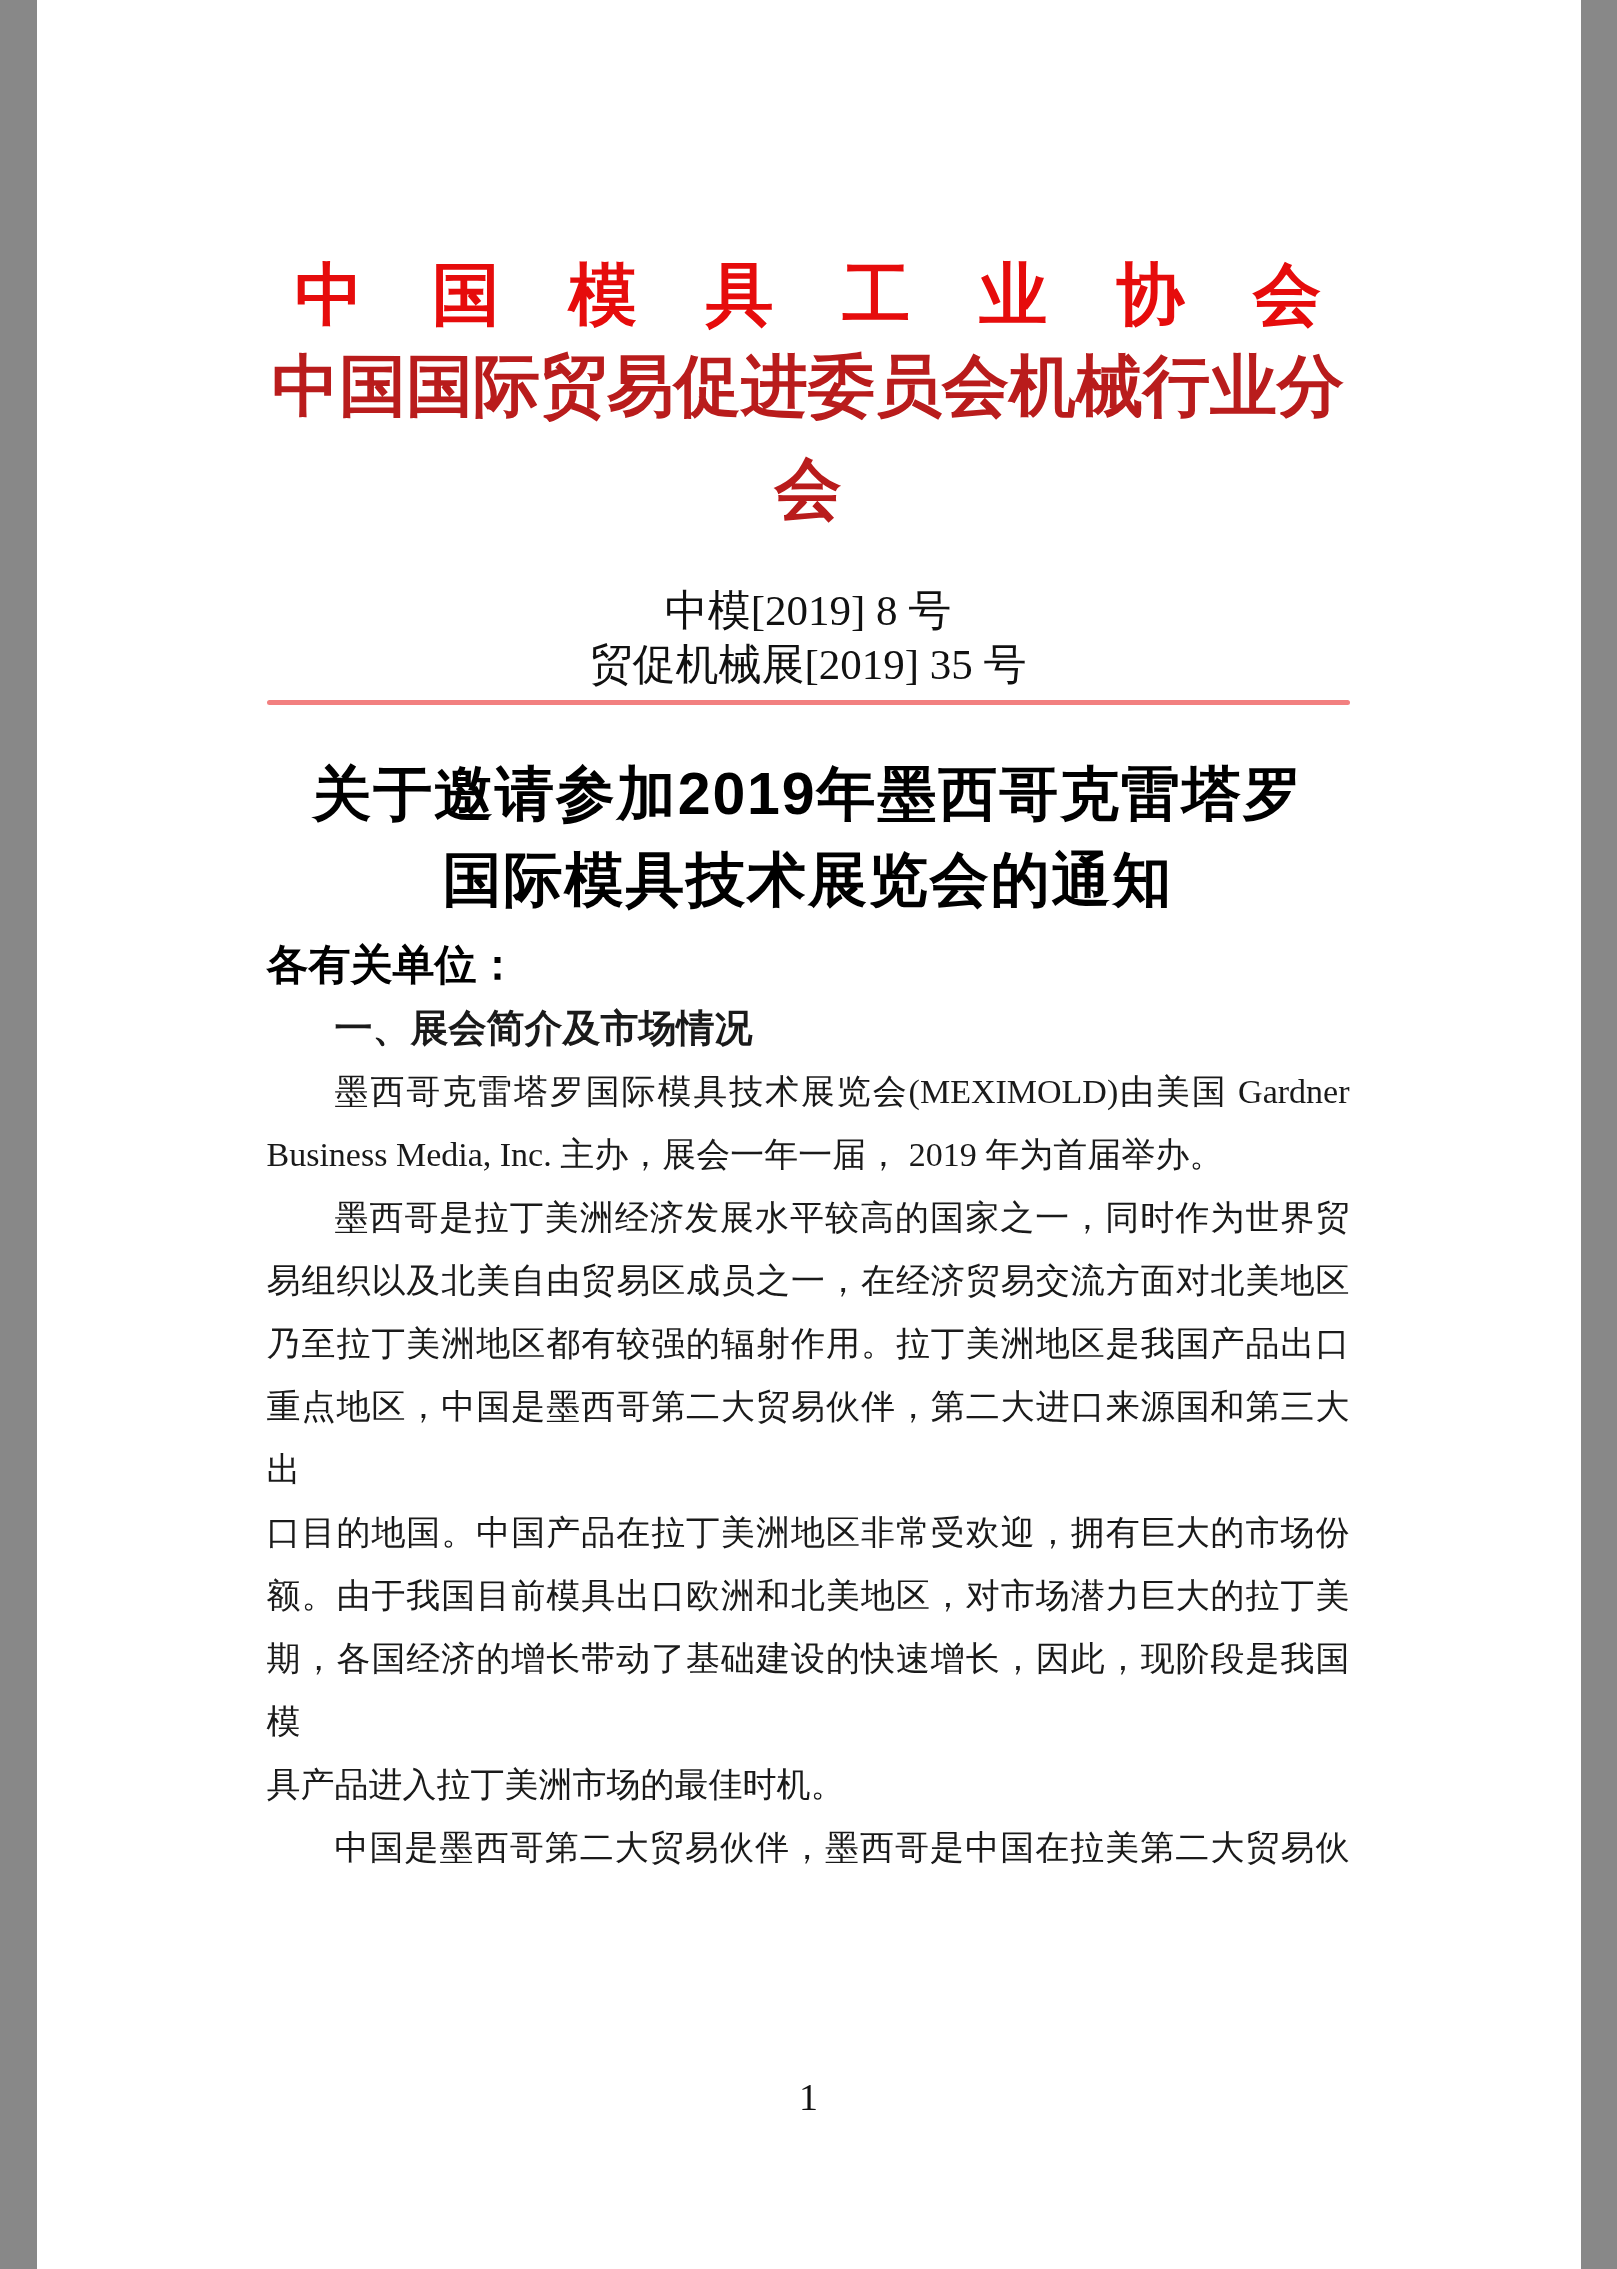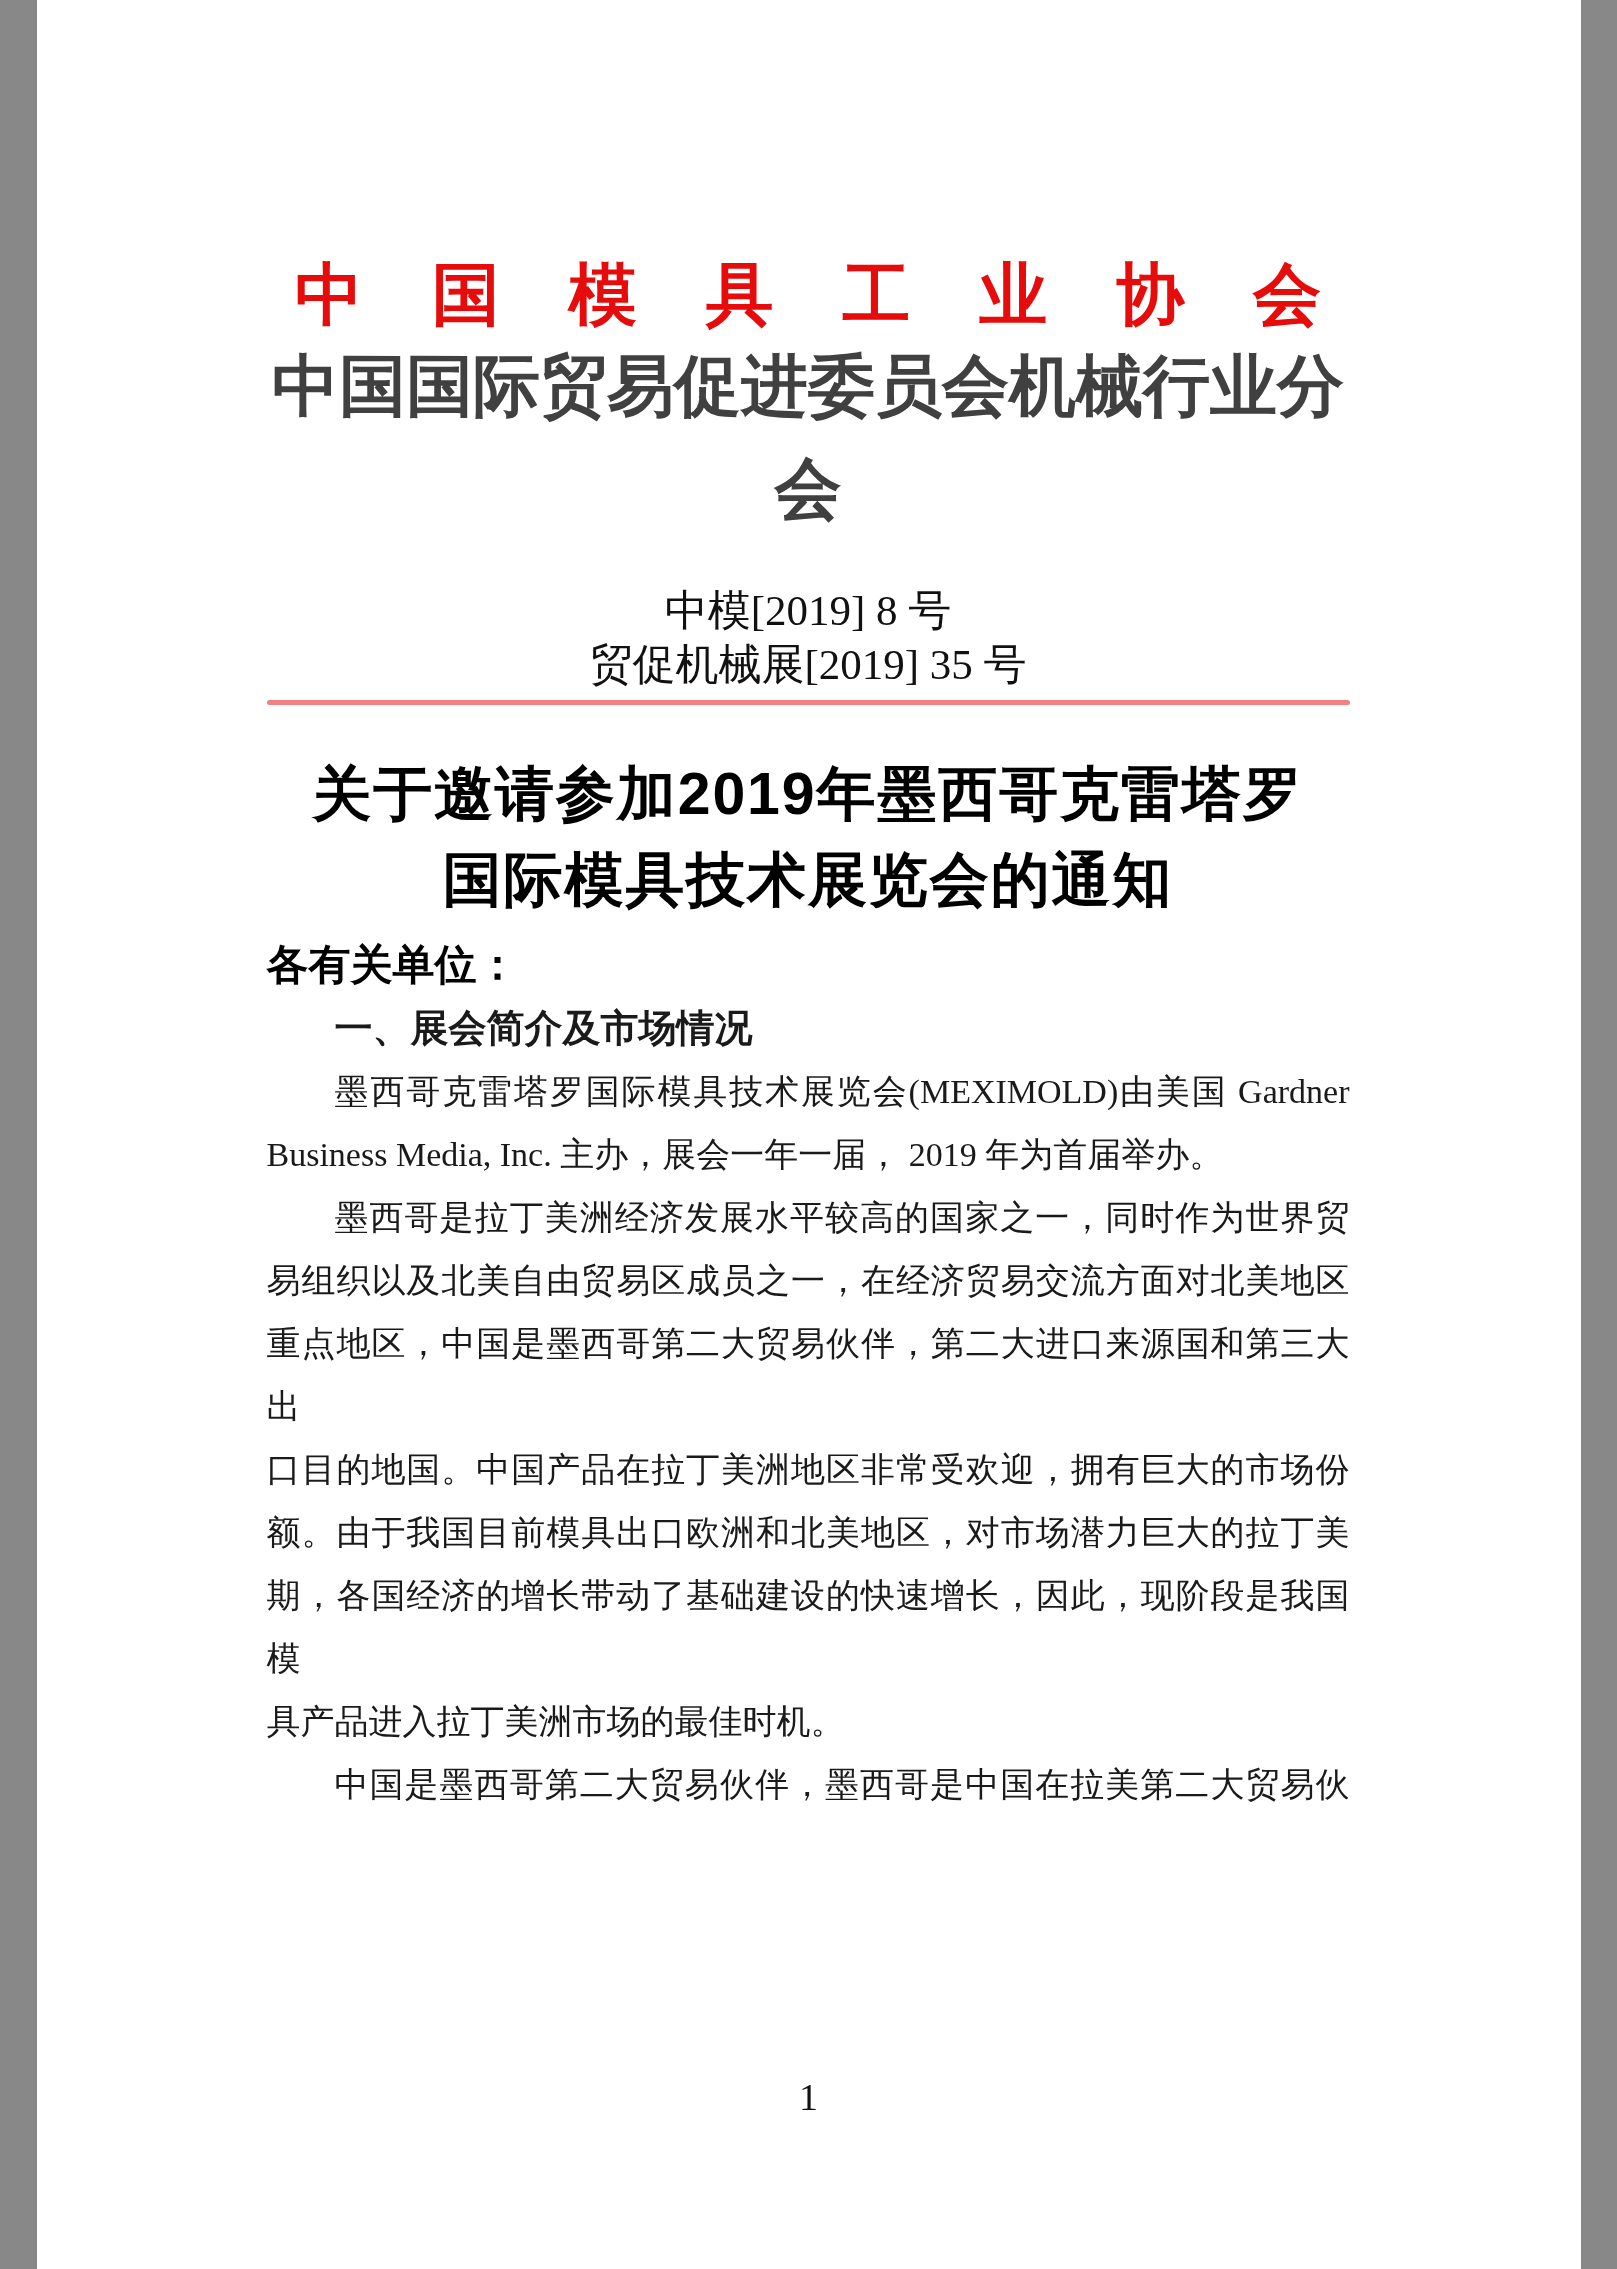--- a/index.html
+++ b/index.html
@@ -101,21 +101,21 @@
     color: #111111;
   }
 </style>
 </head>
 <body>
 
 <div class="page" style="background: rgb(255, 255, 255);">
 
   <header>
     <div class="lh1" style="color: rgb(230, 12, 12);">中国模具工业协会</div>
-    <div class="lh2" style="color: #404040;">中国国际贸易促进委员会机械行业分会</div>
+    <div class="lh2" style="color: #b91c1c;">中国国际贸易促进委员会机械行业分会</div>
   </header>
 
   <div class="docnums">
     <div>中模[2019] 8 号</div>
     <div>贸促机械展[2019] 35 号</div>
   </div>
 
   <div class="divider" style="background: rgb(242, 128, 128);"></div>
 
   <h1 class="doc-title">
@@ -129,20 +129,21 @@
       <div class="block heading">
         <div class="line indent">一、展会简介及市场情况</div>
       </div>
       <div class="block paragraph">
         <div class="line indent fill">墨西哥克雷塔罗国际模具技术展览会(MEXIMOLD)由美国 Gardner</div>
         <div class="line">Business Media, Inc. 主办，展会一年一届， 2019 年为首届举办。</div>
       </div>
       <div class="block paragraph">
         <div class="line indent fill">墨西哥是拉丁美洲经济发展水平较高的国家之一，同时作为世界贸</div>
         <div class="line fill">易组织以及北美自由贸易区成员之一，在经济贸易交流方面对北美地区</div>
+        <div class="line fill">乃至拉丁美洲地区都有较强的辐射作用。拉丁美洲地区是我国产品出口</div>
         <div class="line fill">重点地区，中国是墨西哥第二大贸易伙伴，第二大进口来源国和第三大出</div>
         <div class="line fill">口目的地国。中国产品在拉丁美洲地区非常受欢迎，拥有巨大的市场份</div>
         <div class="line fill">额。由于我国目前模具出口欧洲和北美地区，对市场潜力巨大的拉丁美</div>
         <div class="line fill">期，各国经济的增长带动了基础建设的快速增长，因此，现阶段是我国模</div>
         <div class="line">具产品进入拉丁美洲市场的最佳时机。</div>
       </div>
       <div class="block paragraph">
         <div class="line indent fill">中国是墨西哥第二大贸易伙伴，墨西哥是中国在拉美第二大贸易伙</div>
       </div>
     </div>

